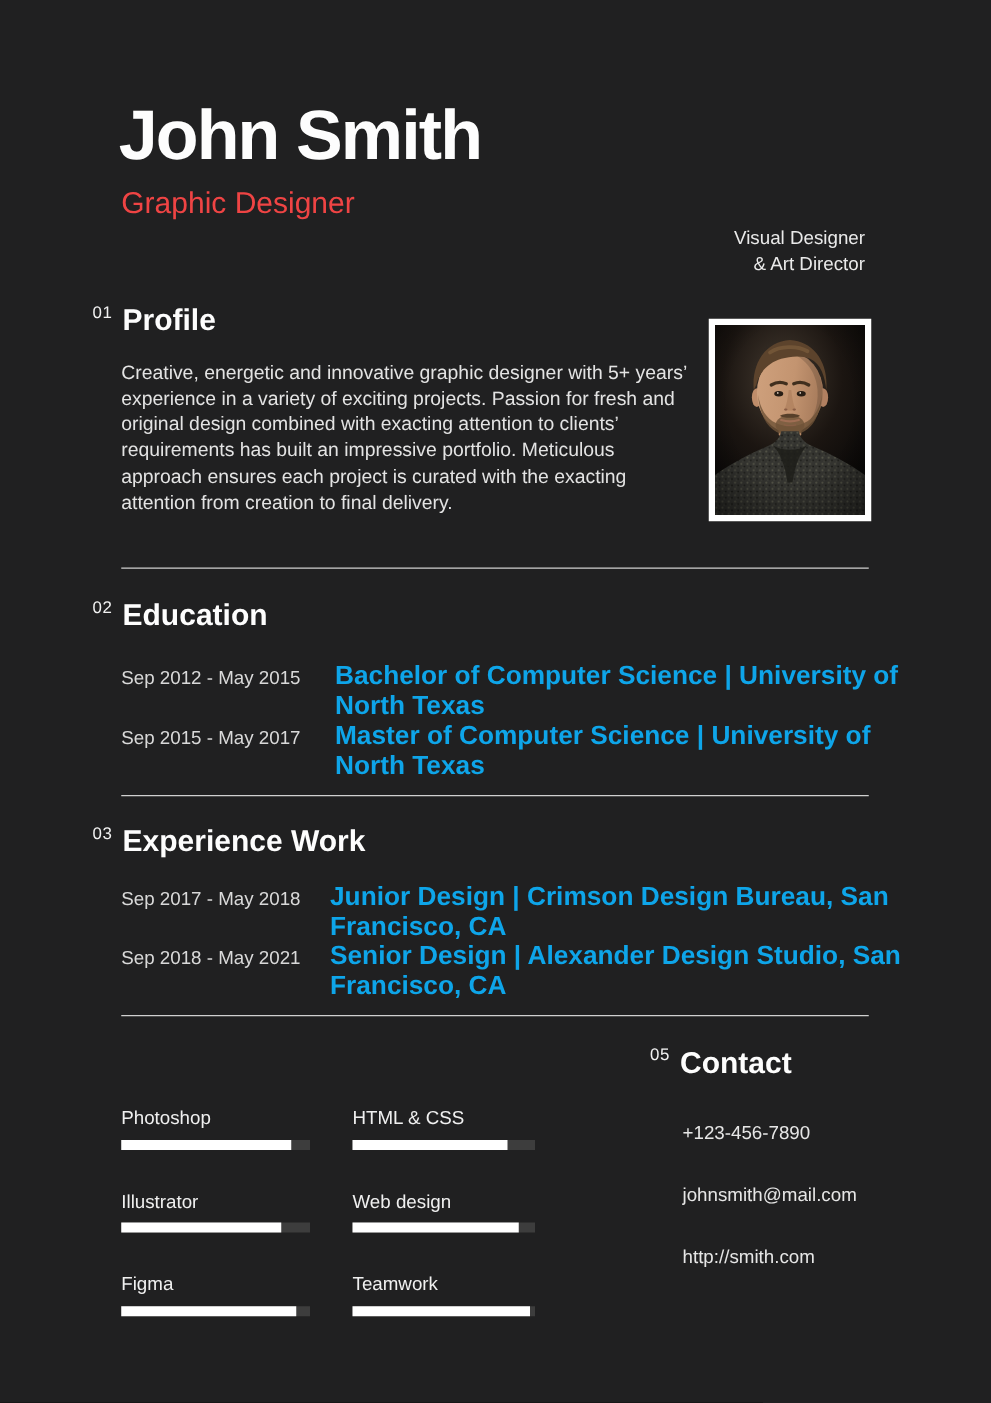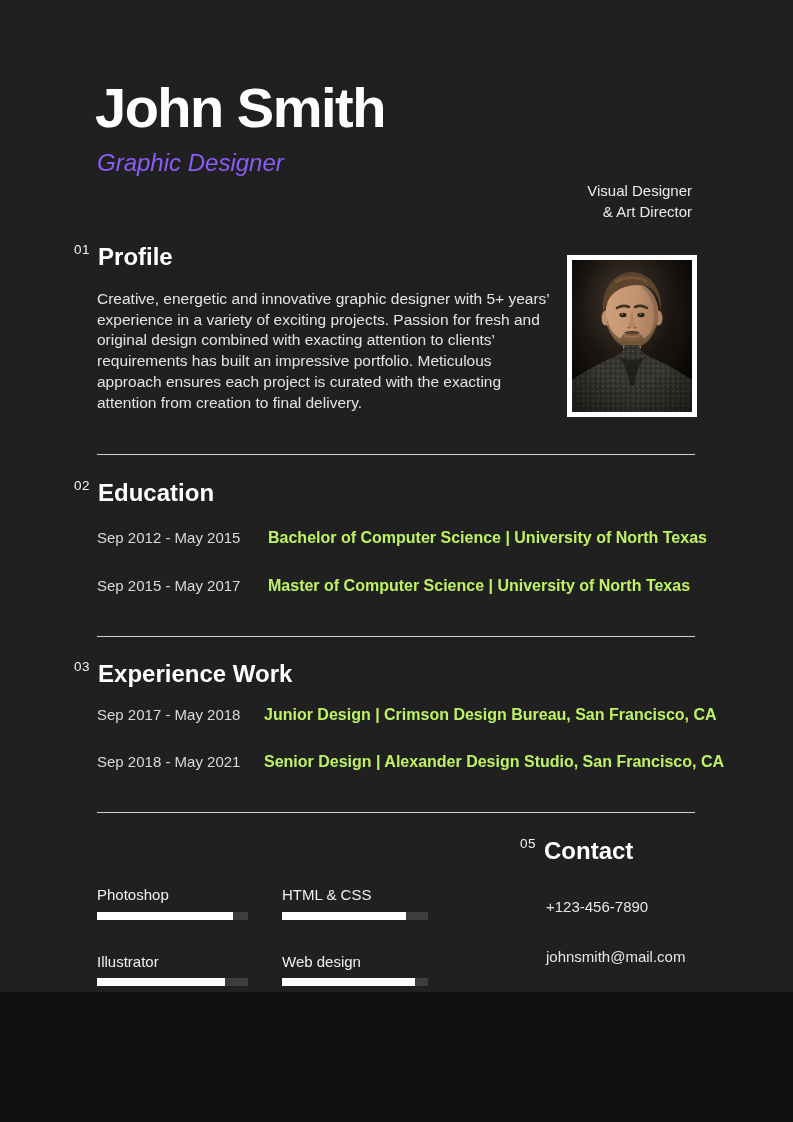--- a/index.html
+++ b/index.html
@@ -1,35 +1,35 @@
 <!DOCTYPE html>
 <html><head>
 <meta charset="utf-8">
 <style>
   * { margin: 0; padding: 0; box-sizing: border-box; }
   html, body { background: #101010; }
   .page {
     position: relative;
     width: 793px;
-    height: 992px;
+    height: 1122px;
     margin: 0 auto;
     background: #202021;
     color: #ffffff;
     font-family: "Liberation Sans", sans-serif;
     overflow: hidden;
   }
   
   .name {
     position: absolute; left: 95px; top: 80px;
     font-size: 56px; font-weight: bold; letter-spacing: -1.5px;
     color: #fdfdfd; line-height: 1;
   }
   .subtitle {
     position: absolute; left: 97px; top: 151px;
-    font-size: 24px; font-weight: 400; color: #8b5cf6; line-height: 1; font-style: italic;
+    font-size: 24px; font-weight: 400; color: #ef4444; line-height: 1;
   }
   .tagline {
     position: absolute; right: 101px; top: 180px;
     font-size: 15px; line-height: 21px; text-align: right; color: #eaeaea;
   }
   
   .sec-head { position: absolute; display: flex; align-items: flex-start; gap: 8px; }
   .sec-num  { font-size: 13.5px; color: #f1f1f1; line-height: 1; margin-top: -2px; letter-spacing: .5px; }
   .sec-title{ font-size: 24px; font-weight: bold; line-height: 1; color: #fdfdfd; }
   
@@ -40,21 +40,21 @@
   .photo-frame {
     position: absolute; left: 567px; top: 255px;
     width: 130px; height: 162px; background: #ffffff; padding: 5px;
   }
   .photo-frame svg { display: block; }
   
   .rule { position: absolute; left: 97px; width: 598px; height: 1px; background: #d0d0d0; }
   
   .row { position: absolute; left: 97px; width: 640px; display: flex; align-items: baseline; }
   .row .period { flex: none; font-size: 15px; color: #d9d9d9; }
-  .row .detail { font-size: 16px; font-weight: bold; color: #bef264; }
+  .row .detail { font-size: 21px; font-weight: bold; color: #0ea5e9; }
   .edu .period { width: 171px; }
   .exp .period { width: 167px; }
   
   .skills {
     position: absolute; left: 97px; top: 887px;
     display: grid; grid-template-columns: 151px 146px;
     column-gap: 59px; row-gap: 19px; gap: 34px;
   }
   .skill .label { font-size: 15px; color: #f0f0f0; line-height: 1.1; }
   .skill .bar   { margin-top: 8px; height: 8px; background: #3d3d3d; }

